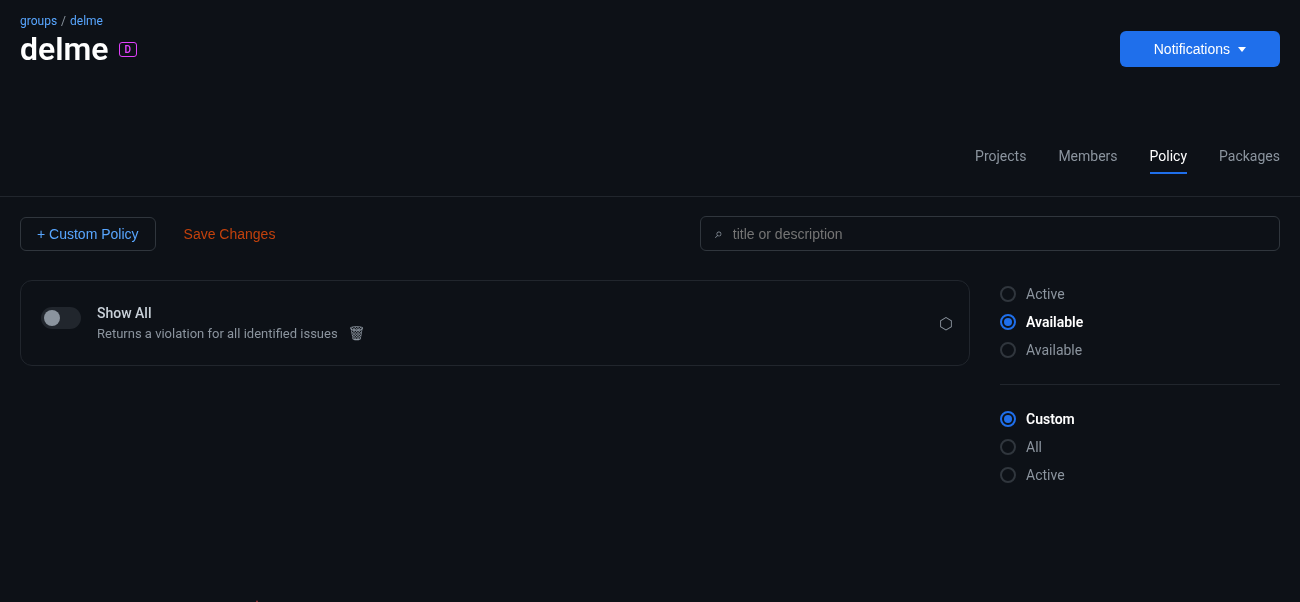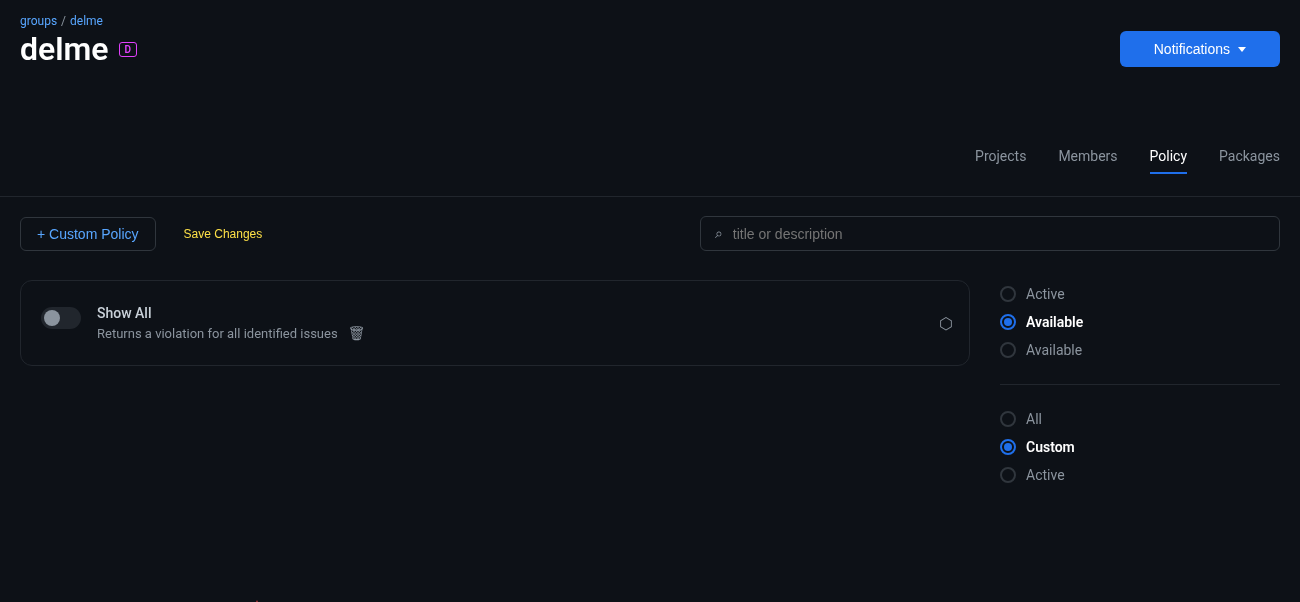--- a/index.html
+++ b/index.html
@@ -135,22 +135,22 @@
       padding: 8px 16px;
       font-size: 14px;
       cursor: pointer;
       display: flex;
       align-items: center;
       gap: 6px;
     }
     .btn-save-changes {
       background: transparent;
       border: none;
-      color: #fde047;
-      font-size: 12px;
+      color: #c2410c;
+      font-size: 14px;
       cursor: pointer;
       padding: 8px 12px;
     }
 
     .search-box {
       margin-left: auto;
       display: flex;
       align-items: center;
       background: #0d1117;
       border: 1px solid #30363d;
@@ -392,25 +392,25 @@
       <span class="radio-label selected">Available</span>
     </div>
     <div class="radio-option">
       <div class="radio-circle"></div>
       <span class="radio-label">Available</span>
     </div>
   </div>
 
   <div class="filter-group">
     <div class="radio-option">
+      <div class="radio-circle selected"></div>
+      <span class="radio-label selected">Custom</span>
+    </div>
+    <div class="radio-option">
       <div class="radio-circle"></div>
       <span class="radio-label">All</span>
     </div>
     <div class="radio-option">
-      <div class="radio-circle selected"></div>
-      <span class="radio-label selected">Custom</span>
-    </div>
-    <div class="radio-option">
       <div class="radio-circle"></div>
       <span class="radio-label">Active</span>
     </div>
   </div>
 </div>
 
 </body></html>

